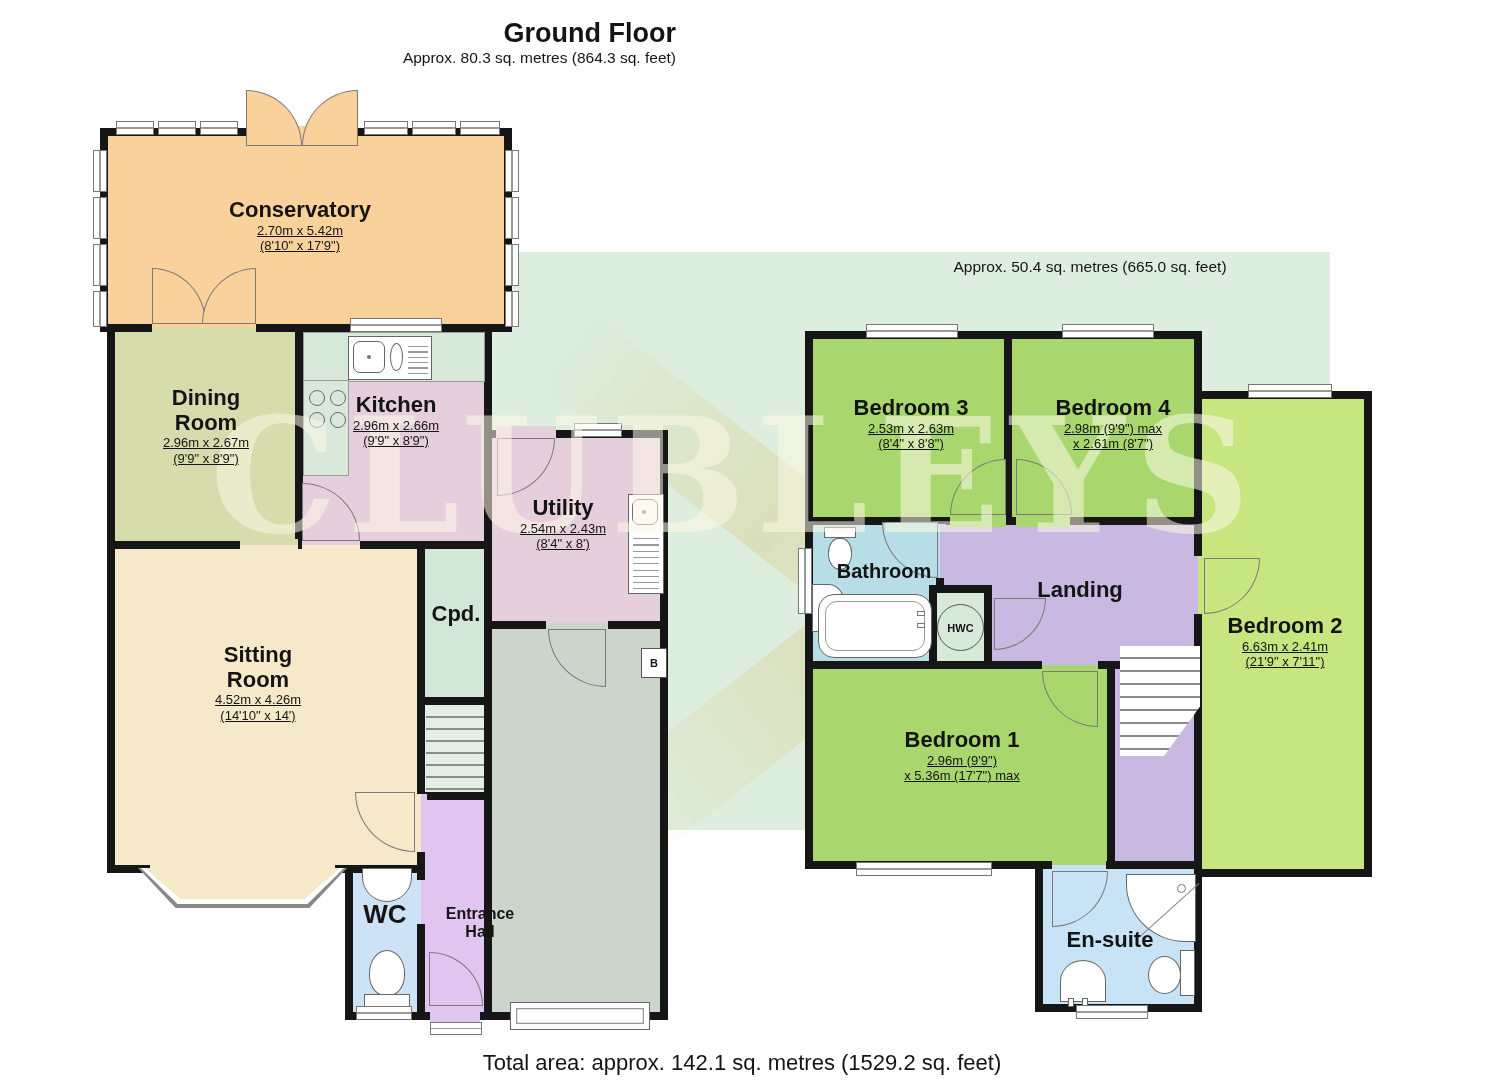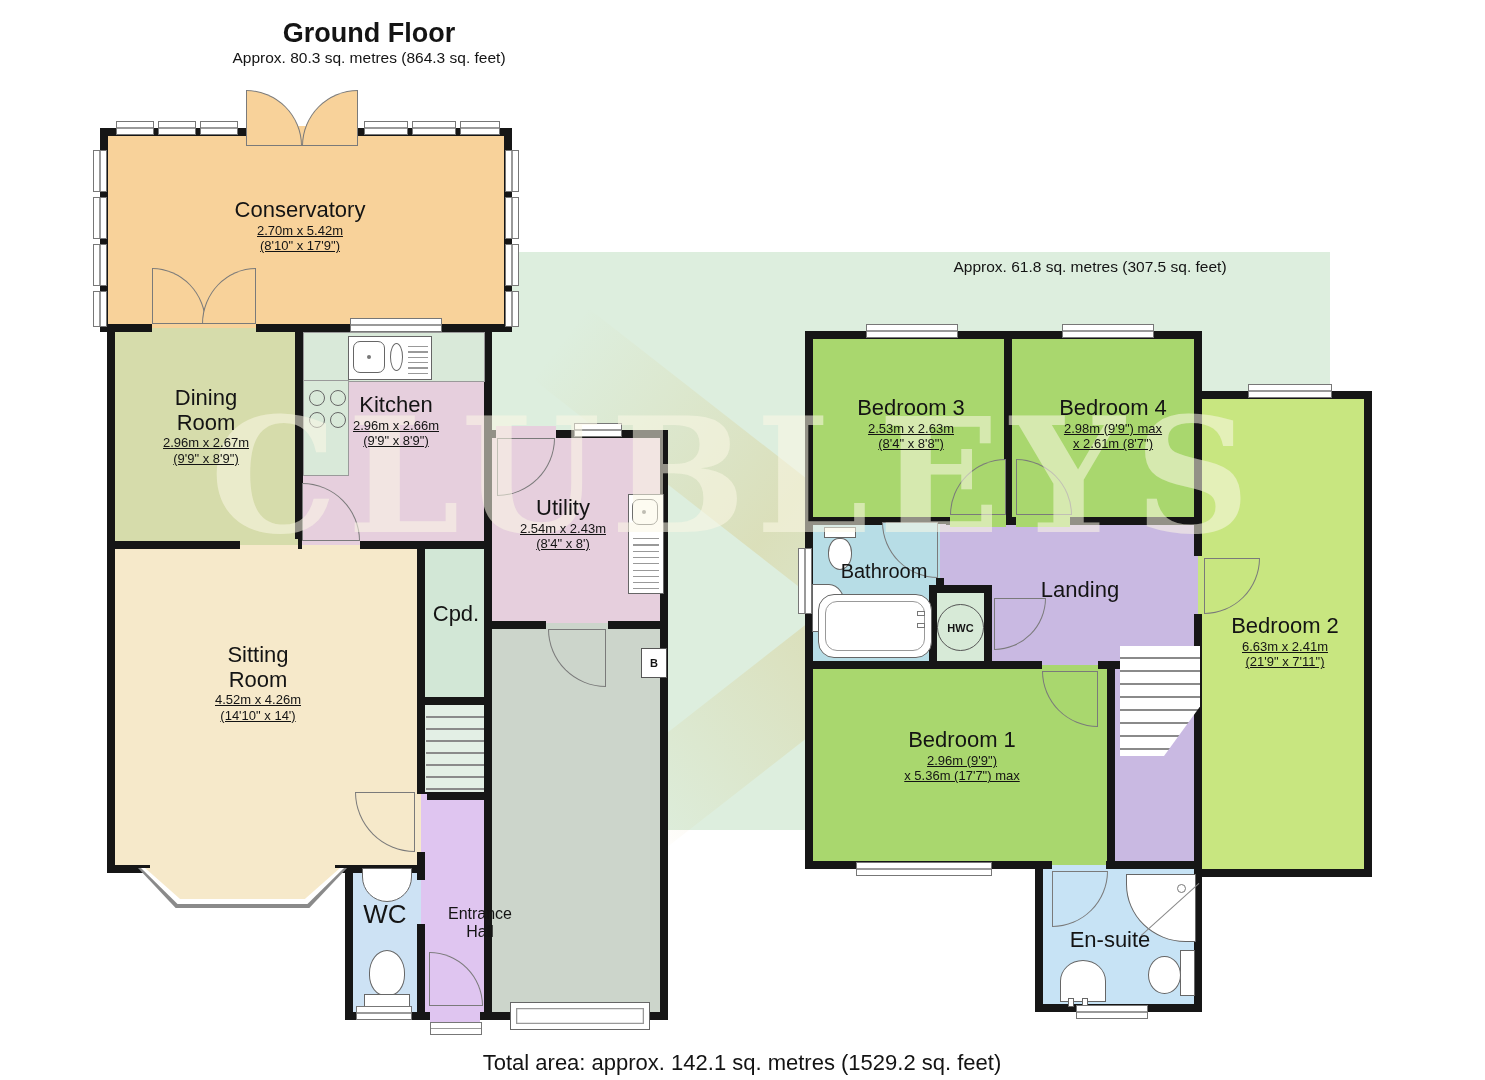--- a/index.html
+++ b/index.html
@@ -10,21 +10,21 @@
   .fx{position:absolute;box-sizing:border-box;background:#fff;border:1.6px solid #666;z-index:2;}
   .cnt{position:absolute;box-sizing:border-box;background:#d9e9d9;border:1.2px solid #9a9a9a;z-index:2;}
   .circle{border-radius:50%;}
   .win{position:absolute;box-sizing:border-box;border:1.4px solid #777;z-index:3;}
   .winH{background:linear-gradient(#fff 0 42%,#9a9a9a 42% 58%,#fff 58% 100%);}
   .winV{background:linear-gradient(to right,#fff 0 42%,#9a9a9a 42% 58%,#fff 58% 100%);}
   .gap{position:absolute;z-index:3;}
   .door{position:absolute;box-sizing:border-box;border:1.5px solid #7a7a7a;z-index:3;}
   .stairs{position:absolute;z-index:2;}
   .lbl{position:absolute;transform:translateX(-50%);text-align:center;z-index:6;}
-  .nm{font-weight:normal;font-size:22px;line-height:1.12;}
+  .nm{font-weight:bold;font-size:22px;line-height:1.12;}
   .nm.md{font-size:20px;} .nm.sm{font-size:16px;} .nm.big{font-size:26px;}
   .dm{font-size:13px;line-height:1.2;text-decoration:underline;}
   .titleblock{position:absolute;text-align:center;z-index:6;}
   .title{font-size:27px;font-weight:bold;line-height:1.15;}
   .subtitle{font-size:15.5px;}
   .badge{position:absolute;box-sizing:border-box;background:#fff;border:1.5px solid #555;
          display:flex;align-items:center;justify-content:center;font-weight:bold;z-index:3;}
   #watermark{position:absolute;left:35px;top:382px;width:1400px;text-align:center;z-index:4;
              font-family:"DejaVu Serif",serif;font-weight:bold;font-size:160px;letter-spacing:10px;
              color:rgba(252,248,230,0.55);white-space:nowrap;pointer-events:none;}
@@ -189,26 +189,26 @@
 
   <div class="win winH" style="left:866px;top:324px;width:92px;height:14px;"></div>
   <div class="win winH" style="left:1062px;top:324px;width:92px;height:14px;"></div>
   <div class="win winH" style="left:1248px;top:384px;width:84px;height:14px;"></div>
   <div class="win winV" style="left:798px;top:548px;width:14px;height:66px;"></div>
   <div class="win winH" style="left:856px;top:862px;width:136px;height:14px;"></div>
   <div class="win winH" style="left:1076px;top:1005px;width:72px;height:14px;"></div>
 
   <div id="watermark">CLUBLEYS</div>
 
-  <div class="titleblock" style="left:69px;top:18px;width:600px;">
+  <div class="titleblock" style="left:76px;top:18px;width:600px;text-align:right;">
     <div class="title">Ground Floor</div>
     <div class="subtitle">Approx. 80.3 sq. metres (864.3 sq. feet)</div>
   </div>
   <div class="titleblock" style="left:790px;top:258px;width:600px;">
-    <div class="subtitle">Approx. 61.8 sq. metres (307.5 sq. feet)</div>
+    <div class="subtitle">Approx. 50.4 sq. metres (665.0 sq. feet)</div>
   </div>
 
   <div class="lbl" style="left:300px;top:198px;width:240px;">
     <div class="nm">Conservatory</div>
     <div class="dm">2.70m x 5.42m</div>
     <div class="dm">(8'10" x 17'9")</div>
   </div>
   <div class="lbl" style="left:206px;top:386px;width:150px;">
     <div class="nm" style="width:120px;margin:0 auto;">Dining Room</div>
     <div class="dm">2.96m x 2.67m</div>

